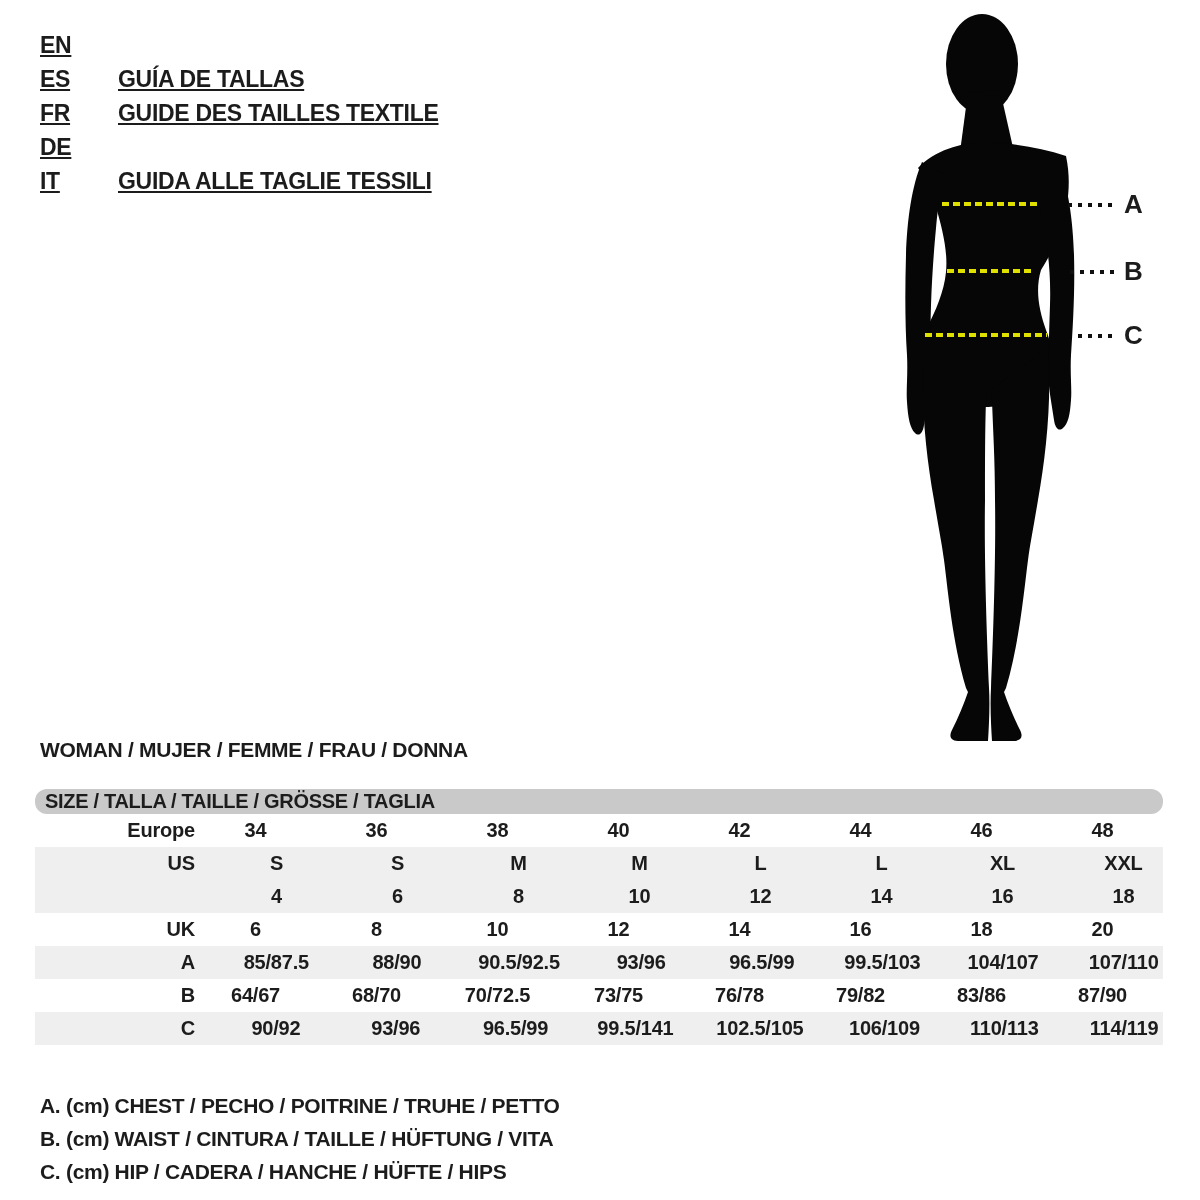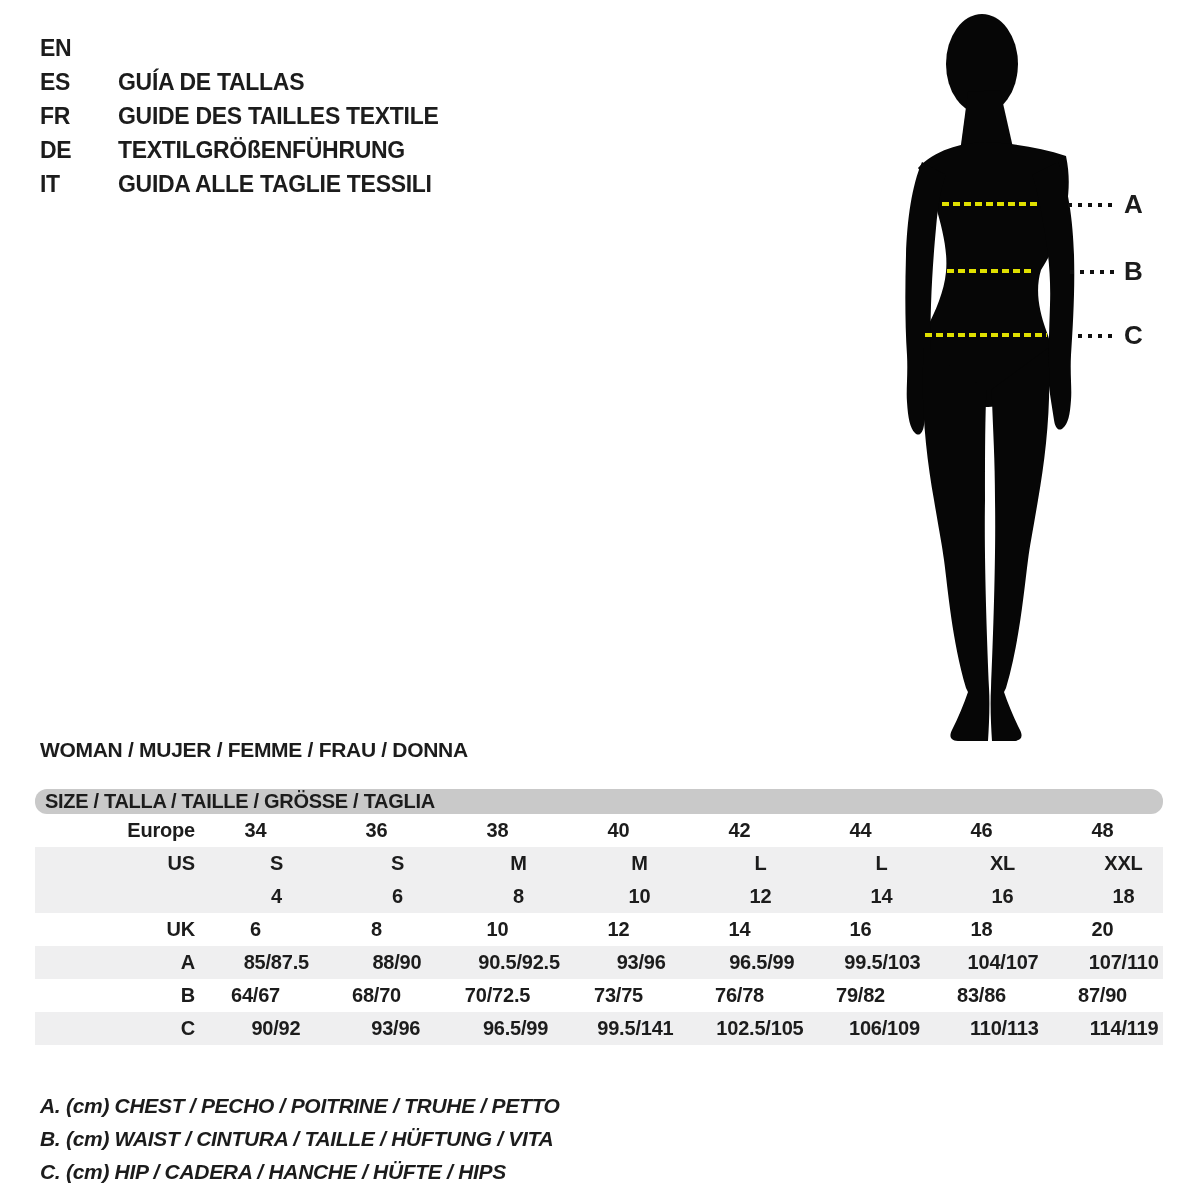--- a/index.html
+++ b/index.html
@@ -3,21 +3,21 @@
 <meta charset="utf-8">
 <style>
   html,body { margin:0; padding:0; background:#fff; }
   .canvas {
     position:relative; width:1200px; height:1200px; background:#ffffff;
     font-family:"Liberation Sans", sans-serif; font-weight:bold; color:#1c1c1c;
     overflow:hidden;
   }
   
   .lang-list { position:absolute; left:40px; top:28px; }
-  .lang-row  { display:flex; align-items:flex-end; height:34px; }
+  .lang-row  { display:flex; align-items:center; height:34px;text-decoration:underline; }
   .lang-code { width:78px; font-size:23px; letter-spacing:-0.3px; }
   .lang-title{ font-size:23px; letter-spacing:-0.3px; white-space:nowrap; }
 
   
   .figure-svg { position:absolute; left:880px; top:0; width:240px; height:745px; }
   .figure-svg path, .figure-svg ellipse { fill:#060606; }
 
   
   .yline { position:absolute; height:4px;
            background:repeating-linear-gradient(to right,#e0e000 0 7px,transparent 7px 11px); }
@@ -38,42 +38,41 @@
     display:grid; grid-template-columns:160px repeat(8,1fr);
     height:33px; align-items:center; font-size:20px; letter-spacing:-0.2px;
   }
   .t-row.shade { background:#efeff0;gap:42px; }
   .t-row.plain { background:#ffffff; }
   .t-label { padding-left:10px; text-align:right; }
   .t-cell  { text-align:center; }
 
   
   .legend { position:absolute; left:40px; top:1089px; }
-  .legend-line { height:33px; display:flex; align-items:center; font-size:21px; letter-spacing:-0.3px; white-space:nowrap;font-style:italic; }
+  .legend-line { height:33px; display:flex; align-items:center; font-size:21px; letter-spacing:-0.3px; white-space:nowrap; }
 </style>
 </head>
 <body>
 
 <div class="canvas">
 
   <div class="lang-list">
     <div class="lang-row">
       <span class="lang-code">EN</span>
     </div>
     <div class="lang-row">
       <span class="lang-code">ES</span>
       <span class="lang-title">GUÍA DE TALLAS</span>
     </div>
     <div class="lang-row">
       <span class="lang-code">FR</span>
       <span class="lang-title">GUIDE DES TAILLES TEXTILE</span>
     </div>
     <div class="lang-row">
       <span class="lang-code">DE</span>
-      <span class="lang-title">TEXTILGRÖßENFÜHRUNG</span>
     </div>
     <div class="lang-row">
       <span class="lang-code">IT</span>
       <span class="lang-title">GUIDA ALLE TAGLIE TESSILI</span>
     </div>
   </div>
 
   <svg class="figure-svg" viewBox="0 0 240 745" aria-hidden="true">
     <ellipse cx="102" cy="64" rx="36" ry="50"></ellipse>
     <path d="M88,92 L120,90 L134,152 L80,152 Z"></path>

